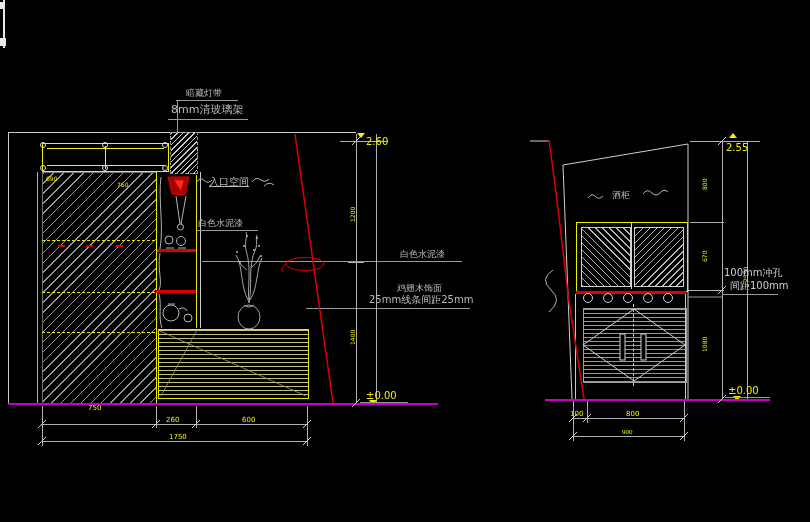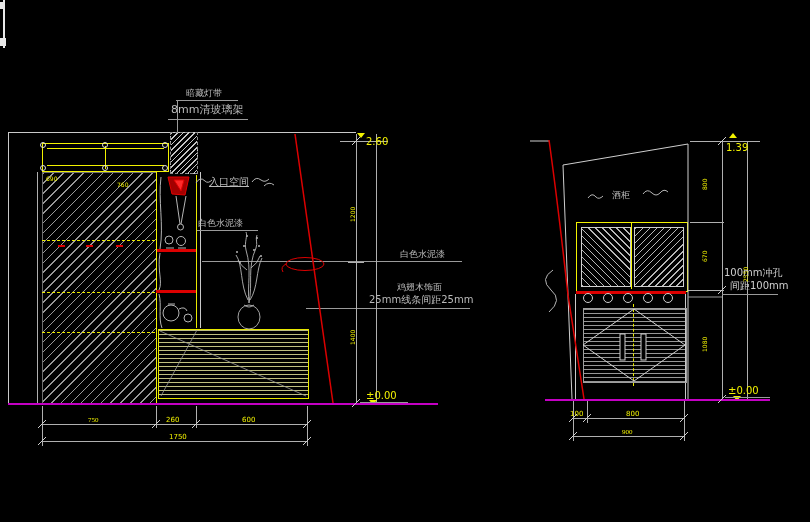--- a/index.html
+++ b/index.html
@@ -75,21 +75,21 @@
 
     <div class="abs yvl" style="left:156px;top:172px;height:231px;"></div>
     <div class="abs vl" style="left:200px;top:172px;height:156px;"></div>
     <div class="abs redline" style="left:157px;top:249px;width:40px;height:3px;"></div>
     <div class="abs redline" style="left:156px;top:290px;width:41px;height:3px;"></div>
 
     <div class="abs louver-y" style="left:158px;top:329px;width:149px;height:68px;border:1px solid #e8e800;"></div>
 
     <div class="abs hl" style="left:202px;top:261px;width:260px;background:#9a9a9a;"></div>
     <div class="abs tg t9" style="left:400px;top:249px;">白色水泥漆</div>
-    <div class="abs tg t9" style="left:397px;top:283px;font-family:Liberation Mono, monospace;">鸡翅木饰面</div>
+    <div class="abs tg t9" style="left:397px;top:283px;">鸡翅木饰面</div>
     <div class="abs tg t10" style="left:369px;top:294px;">25mm线条间距25mm</div>
     <div class="abs hl" style="left:306px;top:308px;width:164px;background:#9a9a9a;"></div>
 
     <div class="abs tg t10" style="left:209px;top:176px;text-decoration:underline;">入口空间</div>
 
     <div class="abs tg t9" style="left:198px;top:218px;">白色水泥漆</div>
     <div class="abs hl" style="left:196px;top:230px;width:62px;background:#9a9a9a;"></div>
 
     <div class="abs vl dim" style="left:356px;top:134px;height:270px;"></div>
     <div class="abs vl dim" style="left:376px;top:134px;height:270px;"></div>
@@ -105,21 +105,21 @@
     <div class="abs ty t6 vtext" style="left:349px;top:345px;">1400</div>
 
     <div class="abs vl dim" style="left:37px;top:172px;height:232px;"></div>
 
     <div class="abs vl dim" style="left:42px;top:406px;height:40px;"></div>
     <div class="abs vl dim" style="left:156px;top:406px;height:22px;"></div>
     <div class="abs vl dim" style="left:196px;top:406px;height:22px;"></div>
     <div class="abs vl dim" style="left:307px;top:406px;height:40px;"></div>
     <div class="abs hl dim" style="left:42px;top:424px;width:266px;"></div>
     <div class="abs hl dim" style="left:42px;top:441px;width:266px;"></div>
-    <div class="abs ty t7" style="left:88px;top:416px;font-family:Liberation Serif, serif;">750</div>
+    <div class="abs ty t7" style="left:88px;top:404px;">750</div>
     <div class="abs ty t7" style="left:166px;top:416px;">260</div>
     <div class="abs ty t7" style="left:242px;top:416px;">600</div>
     <div class="abs ty t7" style="left:169px;top:433px;">1750</div>
 
     <div class="abs floor" style="left:8px;top:403px;width:430px;"></div>
   </div>
 
   <div>
 
     <div class="abs tg t9" style="left:612px;top:190px;">酒柜</div>
@@ -138,21 +138,21 @@
     <div class="abs louver-g" style="left:583px;top:308px;width:102px;height:73px;border:1px solid #9f9f9f;"></div>
     <div class="abs ydash-v" style="left:633px;top:304px;height:82px;"></div>
 
     <div class="abs vl dim" style="left:722px;top:141px;height:258px;"></div>
     <div class="abs vl dim" style="left:747px;top:141px;height:258px;"></div>
     <div class="abs hl dim" style="left:690px;top:141px;width:70px;"></div>
     <div class="abs hl dim" style="left:690px;top:222px;width:34px;"></div>
     <div class="abs hl dim" style="left:688px;top:290px;width:36px;"></div>
     <div class="abs hl dim" style="left:714px;top:399px;width:46px;"></div>
     <div class="abs tri-up" style="left:729px;top:133px;"></div>
-    <div class="abs ty t10" style="left:726px;top:142px;">1.39</div>
+    <div class="abs ty t10" style="left:726px;top:142px;">2.55</div>
     <div class="abs ty t10" style="left:728px;top:385px;">±0.00</div>
     <div class="abs tri-down" style="left:733px;top:396px;"></div>
     <div class="abs hl" style="left:725px;top:397px;width:45px;background:#9a9a9a;"></div>
 
     <div class="abs tg t10" style="left:724px;top:267px;color:#cfcfcf;">100mm冲孔</div>
     <div class="abs tg t10" style="left:730px;top:280px;color:#cfcfcf;">间距100mm</div>
     <div class="abs hl" style="left:722px;top:294px;width:56px;background:#9a9a9a;"></div>
 
     <div class="abs ty t6 vtext" style="left:701px;top:190px;">800</div>
     <div class="abs ty t6 vtext" style="left:701px;top:262px;">670</div>

